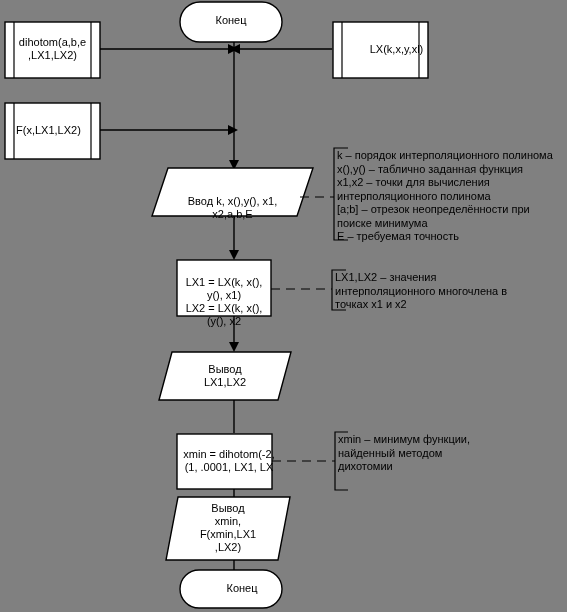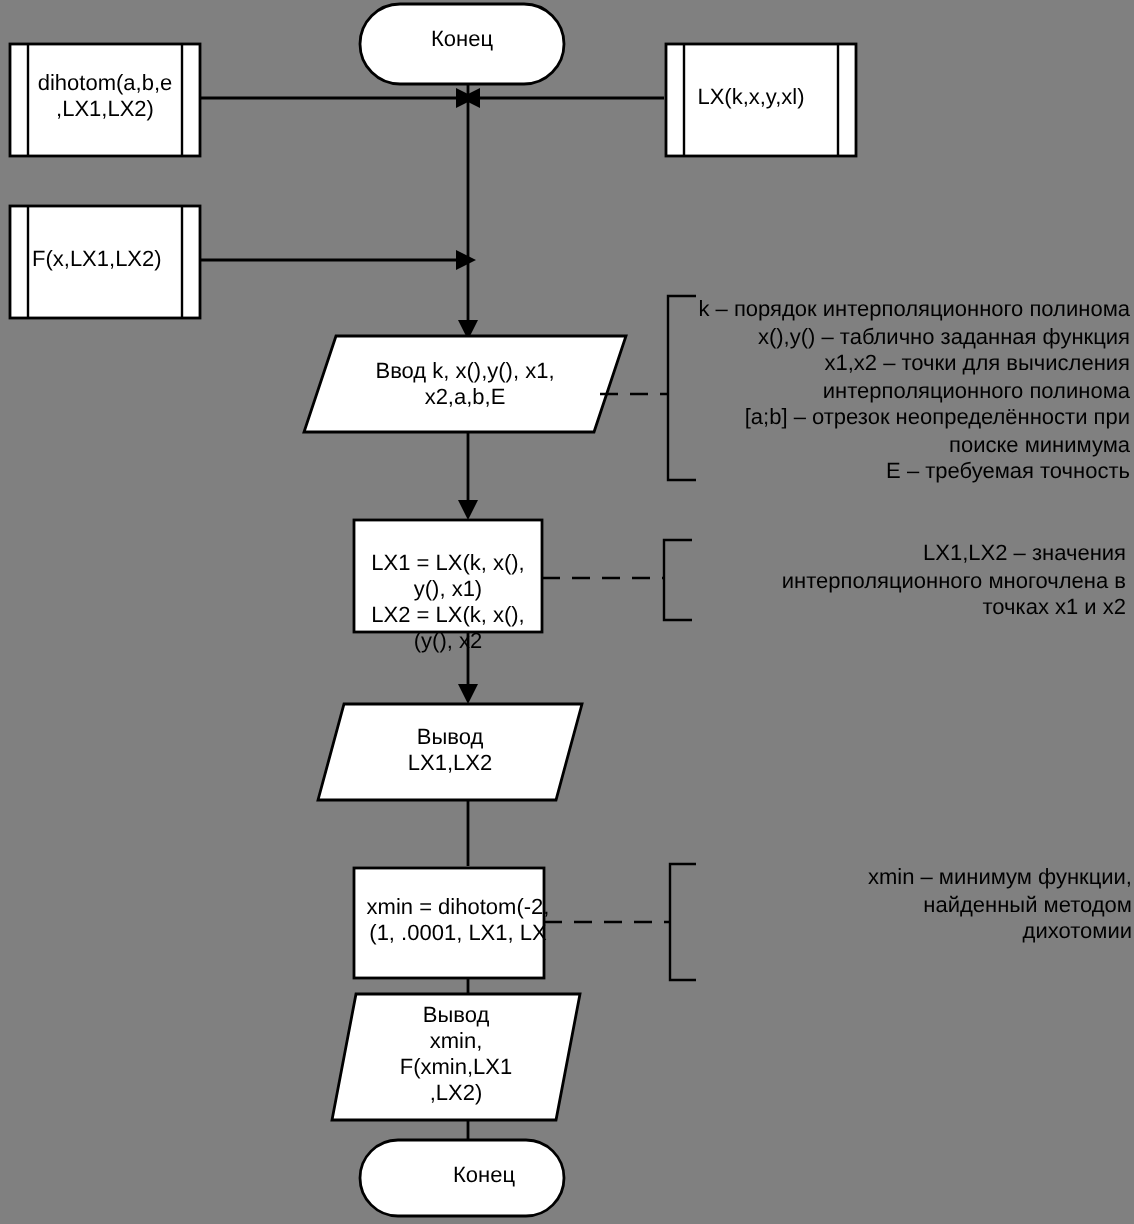--- a/index.html
+++ b/index.html
@@ -29,21 +29,21 @@
     color: #000;
     white-space: pre-line;
     pointer-events: none;
   }
   .note-text {
     position: absolute;
     font-size: 11px;
     line-height: 13.5px;
     color: #000;
     white-space: pre-line;
-    text-align: right;
+    text-align: left;
   }
 </style>
 </head>
 <body>
 
 <svg id="flow-canvas" viewBox="0 0 567 612" xmlns="http://www.w3.org/2000/svg">
 
   <g stroke="#000" stroke-width="1.4" fill="none">
 
     <line x1="100" y1="49" x2="228" y2="49"></line>
@@ -121,25 +121,25 @@
   </g>
   <line x1="272" y1="461" x2="335" y2="461" stroke="#000" stroke-width="1.2" stroke-dasharray="9,6"></line>
 
 </svg>
 
 <div class="node-label" style="left:180px; top:14px; width:102px;">Конец</div>
 
 <div class="node-label" style="left:16px; top:36px; width:73px;">dihotom(a,b,e
 ,LX1,LX2)</div>
 
-<div class="node-label" style="left:339px; top:43px; width:73px;">LX(k,x,y,xl)</div>
+<div class="node-label" style="left:360px; top:43px; width:73px;">LX(k,x,y,xl)</div>
 
 <div class="node-label" style="left:16px; top:124px; width:55px;">F(x,LX1,LX2)</div>
 
-<div class="node-label" style="left:160px; top:180px; width:145px;">Ввод k, x(),y(), x1,
+<div class="node-label" style="left:160px; top:195px; width:145px;">Ввод k, x(),y(), x1,
 x2,a,b,E</div>
 
 <div class="node-label" style="left:177px; top:264px; width:94px;margin-top:12px;">LX1 = LX(k, x(),
 y(), x1)
 LX2 = LX(k, x(),
 (y(), x2</div>
 
 <div class="node-label" style="left:166px; top:363px; width:118px;">Вывод
 LX1,LX2</div>
 

